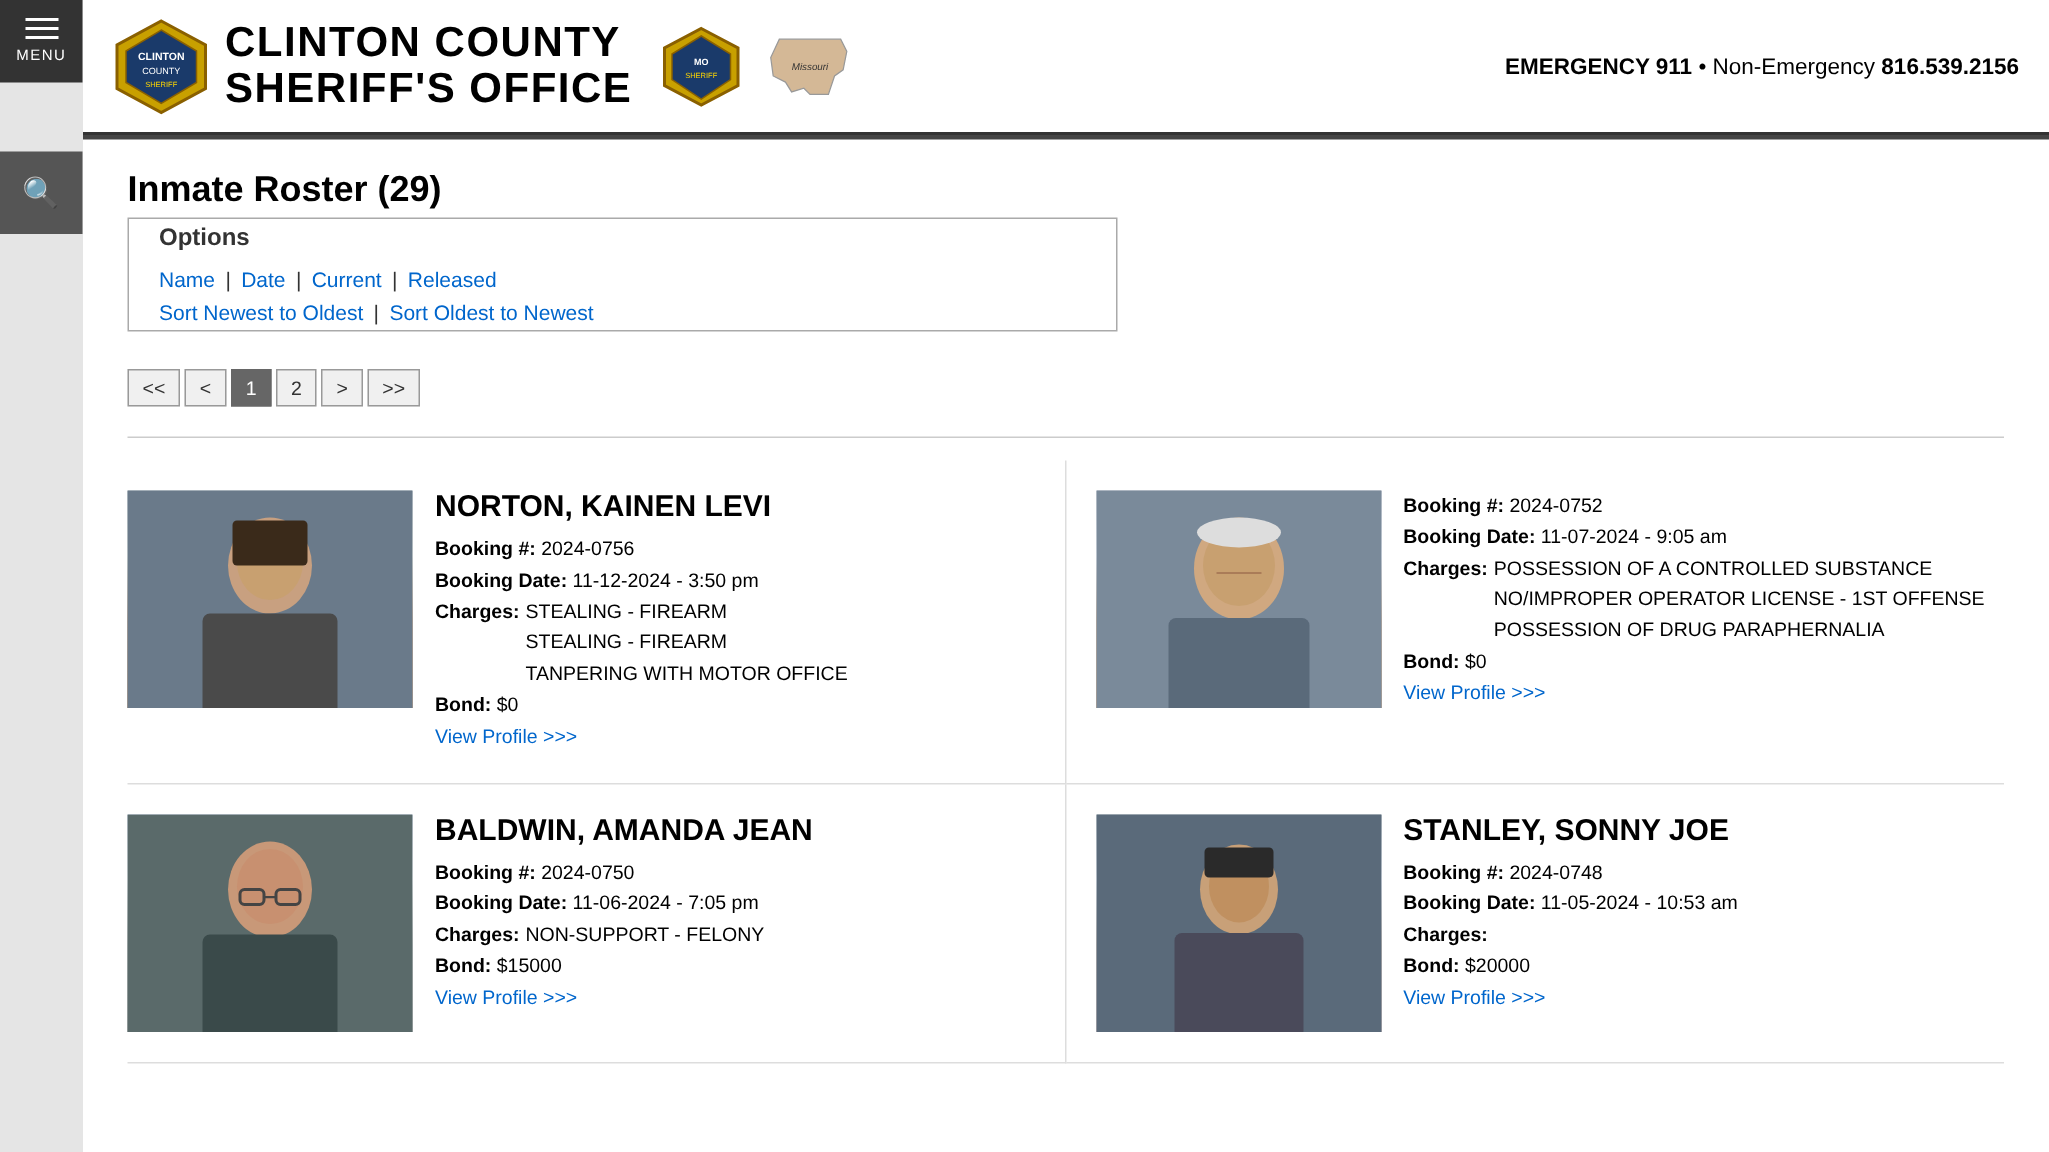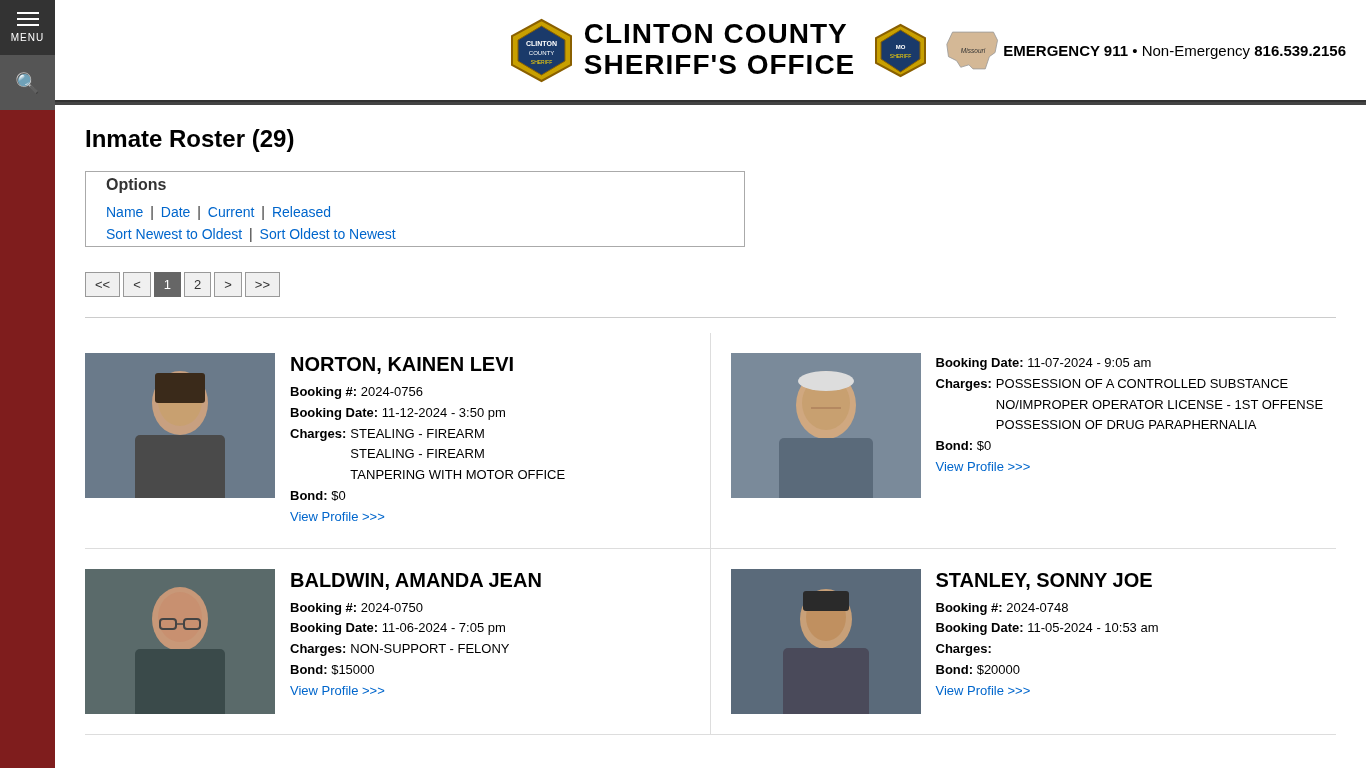--- a/index.html
+++ b/index.html
@@ -4,26 +4,27 @@
   <style>
     * { box-sizing: border-box; margin: 0; padding: 0; }
     body { font-family: Arial, sans-serif; font-size: 14px; background: #fff; color: #333; }
 
     
     #sidebar {
       position: fixed;
       left: 0; top: 0;
       width: 55px;
       height: 100%;
-      background: #7f1d1d;
+      background: #e5e5e5;
       z-index: 100;
       display: flex;
       flex-direction: column;
       align-items: center;
       padding-top: 0;
+      gap: 46px;
     }
     #menu-btn {
       width: 55px;
       height: 55px;
       background: #333;
       color: #fff;
       display: flex;
       flex-direction: column;
       align-items: center;
       justify-content: center;
@@ -44,23 +45,23 @@
       font-size: 20px;
     }
 
     
     #header {
       margin-left: 55px;
       background: #fff;
       border-bottom: 2px solid #333;
       display: flex;
       align-items: center;
-      justify-content: flex-end;
+      justify-content: space-between;
       padding: 8px 20px;
-      height: 102px;
+      height: 90px;
     }
     #logo-area {
       display: flex;
       align-items: center;
       gap: 10px;
     }
     #logo-badge-left {
       width: 65px;
       height: 65px;
     }
@@ -96,21 +97,21 @@
 
     
     #main {
       margin-left: 55px;
       padding: 20px 30px;
     }
 
     #page-title {
       font-size: 24px;
       font-weight: bold;
-      margin-bottom: 18px;
+      margin-bottom: 4px;
       color: #000;
     }
 
     
     #options-box {
       border: 1px solid #aaa;
       padding: 4px 20px;
       max-width: 660px;
       margin-bottom: 25px;
     }
@@ -373,20 +374,21 @@
           <rect x="48" y="85" width="94" height="65" fill="#5a6a7a" rx="5"></rect>
           <ellipse cx="95" cy="50" rx="24" ry="27" fill="#c8a070"></ellipse>
 
           <ellipse cx="95" cy="28" rx="28" ry="10" fill="#ddd"></ellipse>
 
           <line x1="80" y1="55" x2="110" y2="55" stroke="#a07050" stroke-width="1"></line>
         </svg>
       </div>
       <div class="inmate-info">
         <div class="inmate-detail">
+          <div><strong>Booking #:</strong> 2024-0752</div>
           <div><strong>Booking Date:</strong> 11-07-2024 - 9:05 am</div>
           <div class="charges-block">
             <span class="charges-label">Charges:</span>
             <div class="charges-list">
               <span>POSSESSION OF A CONTROLLED SUBSTANCE</span>
               <span>NO/IMPROPER OPERATOR LICENSE - 1ST OFFENSE</span>
               <span>POSSESSION OF DRUG PARAPHERNALIA</span>
             </div>
           </div>
           <div><strong>Bond:</strong> $0</div>

